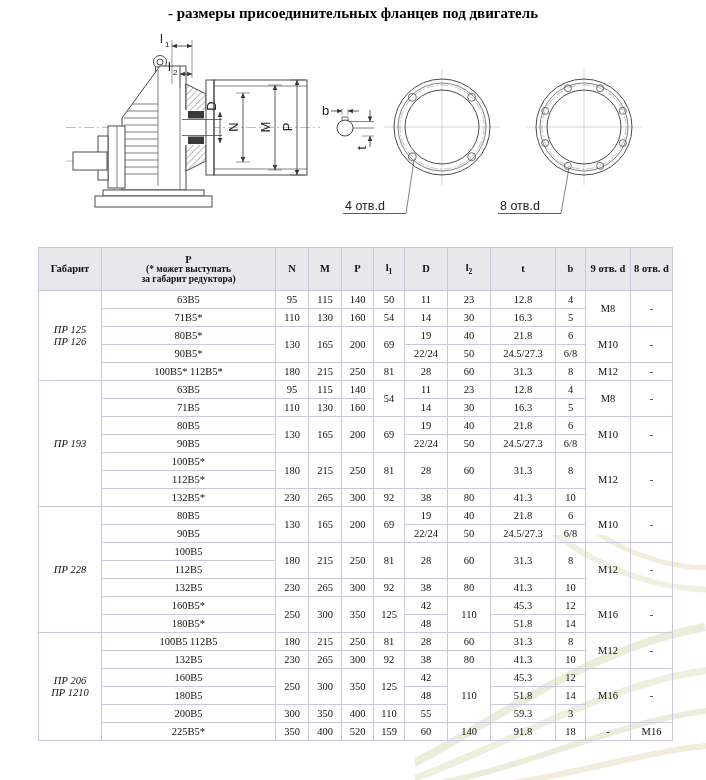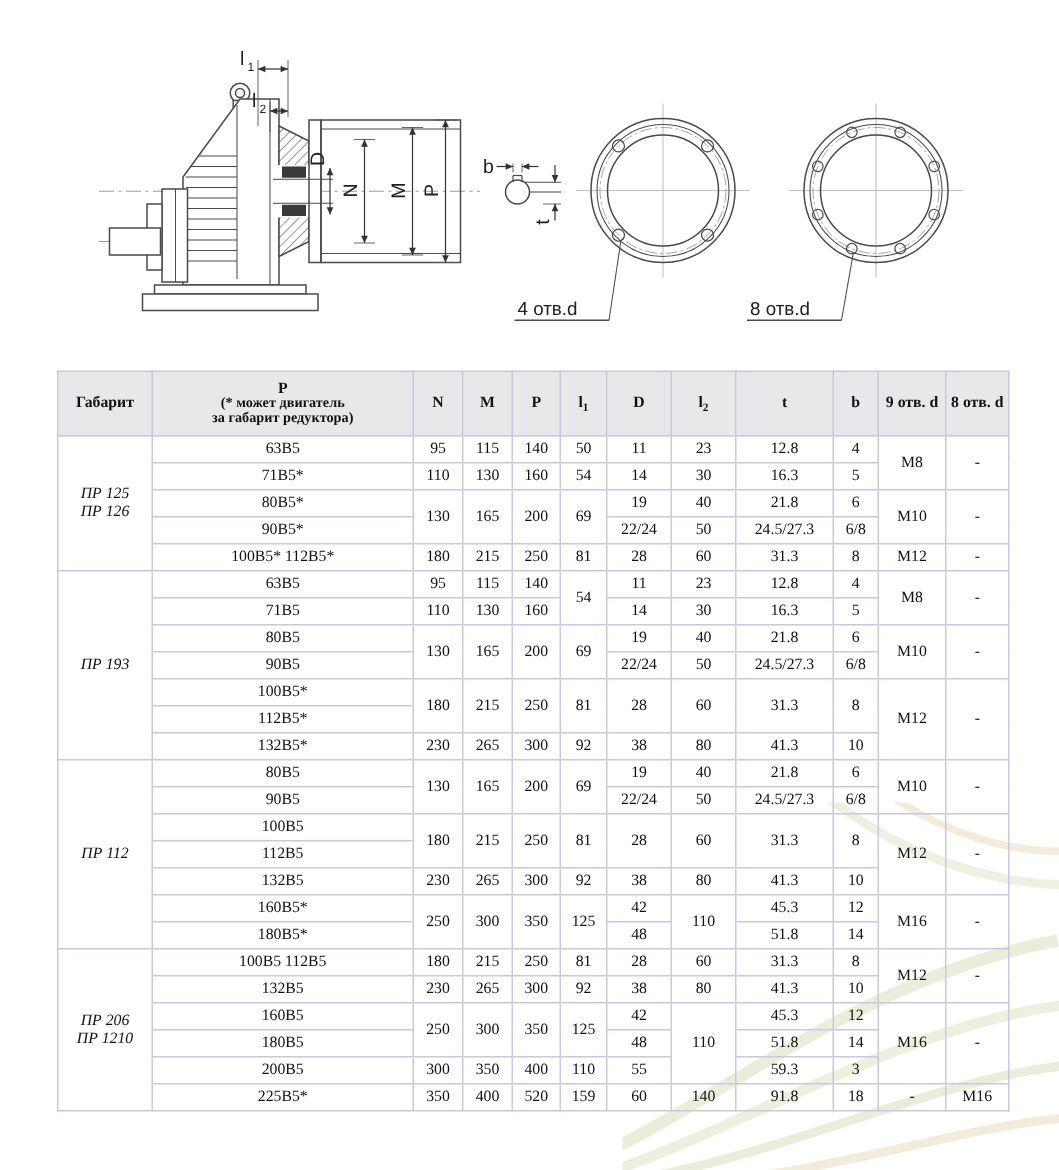--- a/index.html
+++ b/index.html
@@ -16,20 +16,21 @@
   table.dim thead th{background:#e8e7ea;font-weight:bold;height:42px;}
   table.dim thead .small{font-size:9.5px;}
   td.gab{font-weight:bold;font-style:italic;}
   sub{font-size:7.5px;}
 </style>
 </head>
 <body>
 
 <div class="page">
 
+  <div class="title">- размеры присоединительных фланцев под двигатель</div>
 
   <svg class="wm" width="291" height="245" viewBox="0 0 291 245">
     <path d="M-15,235 C70,195 165,115 290,92" fill="none" stroke="#e9eeda" stroke-width="8"></path>
     <path d="M-5,245 C90,212 190,148 295,135" fill="none" stroke="#edf0df" stroke-width="7"></path>
     <path d="M15,250 C115,232 215,182 300,175" fill="none" stroke="#e9eeda" stroke-width="6"></path>
     <path d="M45,255 C150,245 240,212 305,210" fill="none" stroke="#f2ecdb" stroke-width="6"></path>
     <path d="M135,-5 C185,35 245,55 300,55" fill="none" stroke="#eef1e1" stroke-width="6"></path>
     <path d="M170,-10 C215,22 262,35 300,32" fill="none" stroke="#f2ecdb" stroke-width="5"></path>
   </svg>
 
@@ -196,21 +197,21 @@
       <col style="width:65px">
         <col style="width:30px">
         <col style="width:45px">
         <col style="width:42px">
     </colgroup>
     <thead>
       <tr>
         <th>Габарит</th>
         <th>
           <div>Р</div>
-          <div class="small">(* может двигатель</div>
+          <div class="small">(* может выступать</div>
           <div class="small">за габарит редуктора)</div>
         </th>
         <th>N</th>
         <th>M</th>
         <th>P</th>
         <th><span>l</span><sub>1</sub></th>
         <th>D</th>
         <th><span>l</span><sub>2</sub></th>
         <th>t</th>
         <th>b</th>
@@ -348,21 +349,21 @@
           <td>265</td>
           <td>300</td>
           <td>92</td>
           <td>38</td>
           <td>80</td>
           <td>41.3</td>
           <td>10</td>
         </tr>
         <tr>
           <td rowspan="7" class="gab">
-            <div>ПР 112</div>
+            <div>ПР 228</div>
           </td>
           <td>80B5</td>
           <td rowspan="2">130</td>
           <td rowspan="2">165</td>
           <td rowspan="2">200</td>
           <td rowspan="2">69</td>
           <td>19</td>
           <td>40</td>
           <td>21.8</td>
           <td>6</td>

